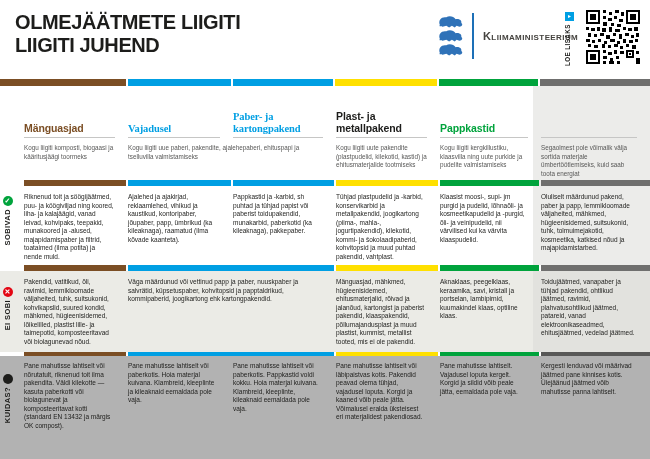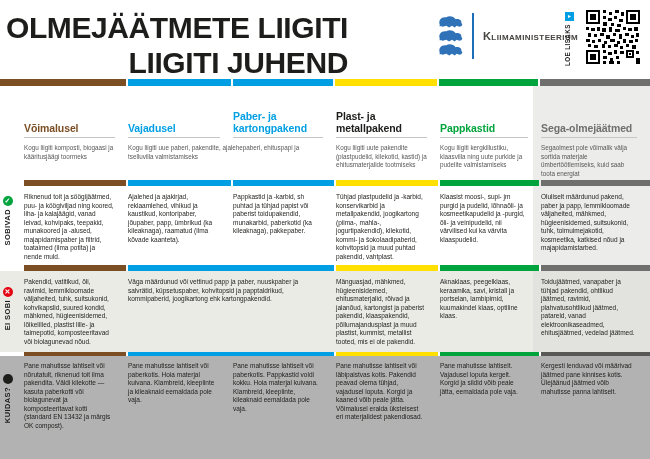--- a/index.html
+++ b/index.html
@@ -1,21 +1,21 @@
 <!DOCTYPE html>
 <html><head>
 <meta charset="utf-8">
 <style>
   html,body{margin:0;padding:0;background:#fff;}
   .page{position:relative;width:650px;height:459px;background:#ffffff;overflow:hidden;
         font-family:"Liberation Sans",sans-serif;color:#1d1d1b;}
 
   
-  .title{position:absolute;left:6px;top:11px;font-size:30px;line-height:1.16;font-weight:bold;
-         letter-spacing:-0.4px;color:#1d1d1b;text-align:right;}
+  .title{position:absolute;left:15px;top:11px;font-size:20px;line-height:1.16;font-weight:bold;
+         letter-spacing:-0.4px;color:#1d1d1b;}
   .brand{position:absolute;left:437px;top:12px;height:48px;display:flex;align-items:center;}
   .lions{width:28px;height:46px;}
   .brand-sep{width:2px;height:46px;background:#1d70b7;margin:0 9px 0 7px;}
   .ministry{font-size:11px;font-weight:bold;font-variant:small-caps;letter-spacing:0.4px;color:#45433f;}
   .qr-wrap{position:absolute;left:563px;top:9px;width:80px;height:58px;}
   .link-sq{position:absolute;left:2px;top:3px;width:9px;height:9px;background:#009fe3;color:#fff;
            font-size:6px;line-height:9px;text-align:center;}
   .qr-label{position:absolute;left:1px;top:15px;height:42px;writing-mode:vertical-rl;transform:rotate(180deg);
             font-size:6.3px;font-weight:bold;letter-spacing:0.4px;color:#1d1d1b;text-align:left;}
   .qr{position:absolute;right:3px;top:1px;width:54px;height:54px;}
@@ -32,21 +32,21 @@
   .c-green{background:#00a33c;} .c-gray{background:#6f6f6e;} .c-darkgray{background:#585857;}
 
   
   .cols{position:absolute;left:24px;width:626px;display:grid;
         grid-template-columns:104px 105px 103px 104px 101px 1fr;}
   .cols > div{padding-right:13px;}
   .span2{grid-column:2 / 4;}
 
   .heads{top:92px;height:42px;align-items:end;}
   .head{font-size:10.5px;font-weight:bold;line-height:1.08;letter-spacing:-0.1px;}
-  .h-brown{color:#7b4e24;} .h-blue{color:#009fe3;} .h-black{color:#1d1d1b;}
+  .h-brown{color:#7b4e24;} .h-blue{color:#009fe3;font-family:Liberation Serif, serif;} .h-black{color:#1d1d1b;}
   .h-green{color:#00a33c;} .h-gray{color:#6f6f6e;}
 
   .rules{top:137px;height:1px;}
   .rules > div{border-top:1px solid #c6c6c5;margin-right:13px;padding:0;}
 
   .descs{top:144px;}
   .desc{font-size:6.3px;line-height:1.35;color:#575756;}
 
   .bodytxt{font-size:6.5px;line-height:1.32;color:#1d1d1b;}
   .r-sob{top:193px;}
@@ -188,26 +188,25 @@
     <span class="c-blue" style="width:100px"></span>
       <span class="gap"></span>
     <span class="c-yellow" style="width:102px"></span>
       <span class="gap"></span>
     <span class="c-green" style="width:99px"></span>
       <span class="gap"></span>
     <span class="c-gray" style="width:110px"></span>
   </div>
 
   <div class="cols heads">
-    <div class="head h-brown">Võimalusel</div>
+    <div class="head h-brown">Mänguasjad</div>
     <div class="head h-blue">Vajadusel</div>
     <div class="head h-blue">Paber- ja kartongpakend</div>
     <div class="head h-black">Plast- ja metallpakend</div>
     <div class="head h-green">Pappkastid</div>
-    <div class="head h-gray">Sega-olmejäätmed</div>
   </div>
 
   <div class="cols rules">
     <div></div>
       <div></div>
     <div></div>
       <div></div>
     <div></div>
       <div></div>
   </div>

